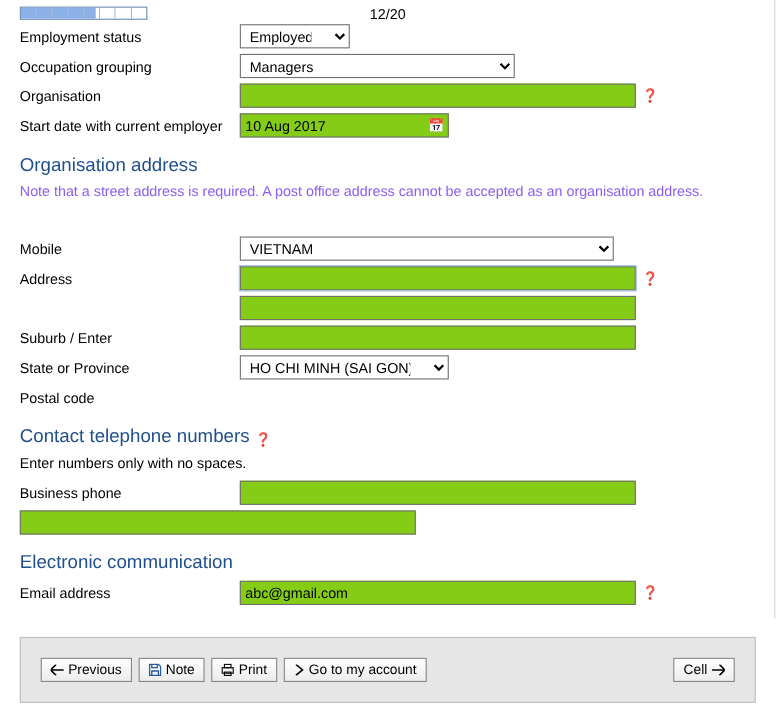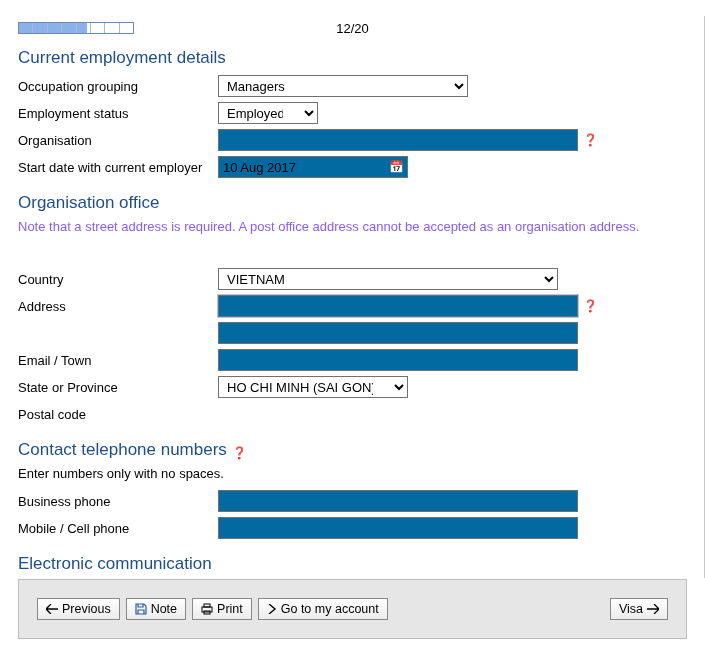--- a/index.html
+++ b/index.html
@@ -12,21 +12,20 @@
     color: #000;
     width: 705px;
     height: 647px;
     overflow: hidden;
     position: relative;
   }
   .container {
     padding: 0 18px 0 18px;
     height: 562px;
     border-right: 1px solid #c9c9c9;
-    margin-top: 16px;
   }
   .progress-row {
     display: flex;
     align-items: center;
     padding-top: 6px;
   }
   .progress-bar {
     display: inline-block;
     width: 116px;
     height: 12px;
@@ -84,21 +83,21 @@
   }
   .field {
     display: flex;
     align-items: center;
     gap: 6px;
   }
   select, input[type="text"] {
     height: 22px;
     font-size: 13px;
     border: 1px solid #707070;
-    background: #0369a1;
+    background: #84cc16;
     padding: 0 4px;
     font-family: inherit;
   }
   select {
     padding-right: 18px;
     background: #fff;
     appearance: auto;
   }
   .help-icon {
     width: 14px; height: 14px;
@@ -171,36 +170,35 @@
           <span></span>
           <span></span>
           <span></span>
           <span></span>
         </div>
     </div>
     <div class="progress-label">12/20</div>
   </div>
 
 
-  <h2>Current employment details</h2>
+
+  <div class="row">
+    <div class="label">Employment status</div>
+    <div class="field">
+      <select style="width:100px">
+        <option>Employed</option>
+      </select>
+    </div>
+  </div>
 
   <div class="row">
     <div class="label">Occupation grouping</div>
     <div class="field">
       <select style="width:250px">
         <option>Managers</option>
-      </select>
-    </div>
-  </div>
-
-  <div class="row">
-    <div class="label">Employment status</div>
-    <div class="field">
-      <select style="width:100px">
-        <option>Employed</option>
       </select>
     </div>
   </div>
 
   <div class="row">
     <div class="label">Organisation</div>
     <div class="field">
       <input type="text" style="width: 360px;" value="">
       <span class="help-icon">❓</span>
     </div>
@@ -209,26 +207,26 @@
   <div class="row">
     <div class="label">Start date with current employer</div>
     <div class="field">
       <span class="date-wrap">
         <input type="text" value="10 Aug 2017" style="">
         <span class="cal-icon">📅</span>
       </span>
     </div>
   </div>
 
-  <h2>Organisation office</h2>
+  <h2>Organisation address</h2>
   <div class="note">Note that a street address is required. A post office address cannot be accepted as an organisation address.</div>
   <div style="height:18px"></div>
 
   <div class="row">
-    <div class="label">Country</div>
+    <div class="label">Mobile</div>
     <div class="field">
       <select style="width:340px">
         <option>VIETNAM</option>
       </select>
     </div>
   </div>
 
   <div class="row">
     <div class="label">Address</div>
     <div class="field">
@@ -238,21 +236,21 @@
   </div>
 
   <div class="row">
     <div class="label"></div>
     <div class="field">
       <input type="text" style="width: 360px;" value="">
     </div>
   </div>
 
   <div class="row">
-    <div class="label">Email / Town</div>
+    <div class="label">Suburb / Enter</div>
     <div class="field">
       <input type="text" style="width: 360px;" value="">
     </div>
   </div>
 
   <div class="row">
     <div class="label">State or Province</div>
     <div class="field">
       <select style="width:190px">
         <option>HO CHI MINH (SAI GON)</option>
@@ -271,21 +269,20 @@
   <div class="tnote">Enter numbers only with no spaces.</div>
 
   <div class="row">
     <div class="label">Business phone</div>
     <div class="field">
       <input type="text" style="width: 360px;" value="">
     </div>
   </div>
 
   <div class="row">
-    <div class="label">Mobile / Cell phone</div>
     <div class="field">
       <input type="text" style="width: 360px;" value="">
     </div>
   </div>
 
   <h2>Electronic communication</h2>
 
   <div class="row">
     <div class="label">Email address</div>
     <div class="field">
@@ -318,18 +315,18 @@
     <span>Print</span>
   </button>
   <button class="btn">
     <svg width="10" height="10" viewBox="0 0 10 10">
       <path d="M2 0 L8 5 L2 10" fill="none" stroke="#000" stroke-width="1.4"></path>
     </svg>
     <span>Go to my account</span>
   </button>
   <div class="spacer"></div>
   <button class="btn">
-    <span>Visa</span>
+    <span>Cell</span>
     <svg width="12" height="10" viewBox="0 0 12 10">
       <path d="M7 0 L12 5 L7 10 M12 5 L0 5" fill="none" stroke="#000" stroke-width="1.4"></path>
     </svg>
   </button>
 </div>
 
 </body></html>

